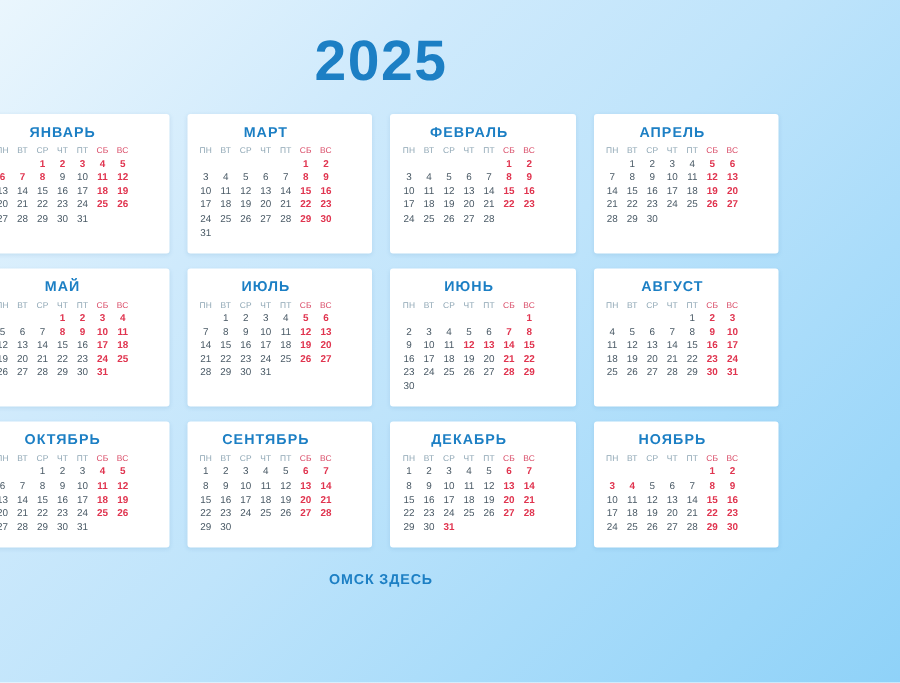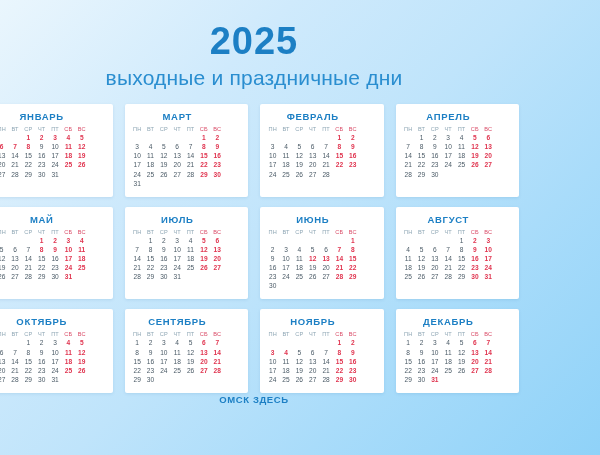--- a/index.html
+++ b/index.html
@@ -78,33 +78,32 @@
   table.cal td {
     font-size: 6.6px;
     color: #4a5a66;
     text-align: center;
     padding: 1.1px 0;
     line-height: 1.05;
   }
   table.cal td.hol { color: #e0344f; font-weight: bold; }
   table.cal td.empty { color: transparent; }
   .footer {
-    margin-top: 1px;
+    margin-top: 16px;
     font-size: 9.5px;
     font-weight: bold;
     color: #1c7fc4;
     letter-spacing: 0.6px;
   }
 </style>
 </head>
 <body>
 
 <div class="page">
   <div class="year">2025</div>
-  <div class="subtitle">выходные и праздничные дни</div>
   <div class="grid">
       <div class="month">
         <div class="month-name">ЯНВАРЬ</div>
         <table class="cal">
           <thead>
             <tr>
               <th>пн</th>
               <th>вт</th>
               <th>ср</th>
               <th>чт</th>
@@ -741,20 +740,83 @@
               <td class="empty"></td>
               <td class="empty"></td>
               <td class="empty"></td>
               <td class="empty"></td>
               <td class="empty"></td>
             </tr>
           </tbody>
         </table>
       </div>
       <div class="month">
+        <div class="month-name">ДЕКАБРЬ</div>
+        <table class="cal">
+          <thead>
+            <tr>
+              <th>пн</th>
+              <th>вт</th>
+              <th>ср</th>
+              <th>чт</th>
+              <th>пт</th>
+              <th class="wend">сб</th>
+              <th class="wend">вс</th>
+            </tr>
+          </thead>
+          <tbody>
+            <tr>
+              <td class="">1</td>
+              <td class="">2</td>
+              <td class="">3</td>
+              <td class="">4</td>
+              <td class="">5</td>
+              <td class="hol">6</td>
+              <td class="hol">7</td>
+            </tr>
+            <tr>
+              <td class="">8</td>
+              <td class="">9</td>
+              <td class="">10</td>
+              <td class="">11</td>
+              <td class="">12</td>
+              <td class="hol">13</td>
+              <td class="hol">14</td>
+            </tr>
+            <tr>
+              <td class="">15</td>
+              <td class="">16</td>
+              <td class="">17</td>
+              <td class="">18</td>
+              <td class="">19</td>
+              <td class="hol">20</td>
+              <td class="hol">21</td>
+            </tr>
+            <tr>
+              <td class="">22</td>
+              <td class="">23</td>
+              <td class="">24</td>
+              <td class="">25</td>
+              <td class="">26</td>
+              <td class="hol">27</td>
+              <td class="hol">28</td>
+            </tr>
+            <tr>
+              <td class="">29</td>
+              <td class="">30</td>
+              <td class="hol">31</td>
+              <td class="empty"></td>
+              <td class="empty"></td>
+              <td class="empty"></td>
+              <td class="empty"></td>
+            </tr>
+          </tbody>
+        </table>
+      </div>
+      <div class="month">
         <div class="month-name">НОЯБРЬ</div>
         <table class="cal">
           <thead>
             <tr>
               <th>пн</th>
               <th>вт</th>
               <th>ср</th>
               <th>чт</th>
               <th>пт</th>
               <th class="wend">сб</th>
@@ -803,78 +865,15 @@
               <td class="">25</td>
               <td class="">26</td>
               <td class="">27</td>
               <td class="">28</td>
               <td class="hol">29</td>
               <td class="hol">30</td>
             </tr>
           </tbody>
         </table>
       </div>
-      <div class="month">
-        <div class="month-name">ДЕКАБРЬ</div>
-        <table class="cal">
-          <thead>
-            <tr>
-              <th>пн</th>
-              <th>вт</th>
-              <th>ср</th>
-              <th>чт</th>
-              <th>пт</th>
-              <th class="wend">сб</th>
-              <th class="wend">вс</th>
-            </tr>
-          </thead>
-          <tbody>
-            <tr>
-              <td class="">1</td>
-              <td class="">2</td>
-              <td class="">3</td>
-              <td class="">4</td>
-              <td class="">5</td>
-              <td class="hol">6</td>
-              <td class="hol">7</td>
-            </tr>
-            <tr>
-              <td class="">8</td>
-              <td class="">9</td>
-              <td class="">10</td>
-              <td class="">11</td>
-              <td class="">12</td>
-              <td class="hol">13</td>
-              <td class="hol">14</td>
-            </tr>
-            <tr>
-              <td class="">15</td>
-              <td class="">16</td>
-              <td class="">17</td>
-              <td class="">18</td>
-              <td class="">19</td>
-              <td class="hol">20</td>
-              <td class="hol">21</td>
-            </tr>
-            <tr>
-              <td class="">22</td>
-              <td class="">23</td>
-              <td class="">24</td>
-              <td class="">25</td>
-              <td class="">26</td>
-              <td class="hol">27</td>
-              <td class="hol">28</td>
-            </tr>
-            <tr>
-              <td class="">29</td>
-              <td class="">30</td>
-              <td class="hol">31</td>
-              <td class="empty"></td>
-              <td class="empty"></td>
-              <td class="empty"></td>
-              <td class="empty"></td>
-            </tr>
-          </tbody>
-        </table>
-      </div>
     </div>
   <div class="footer">ОМСК ЗДЕСЬ</div>
 </div>
 
 </body></html>

